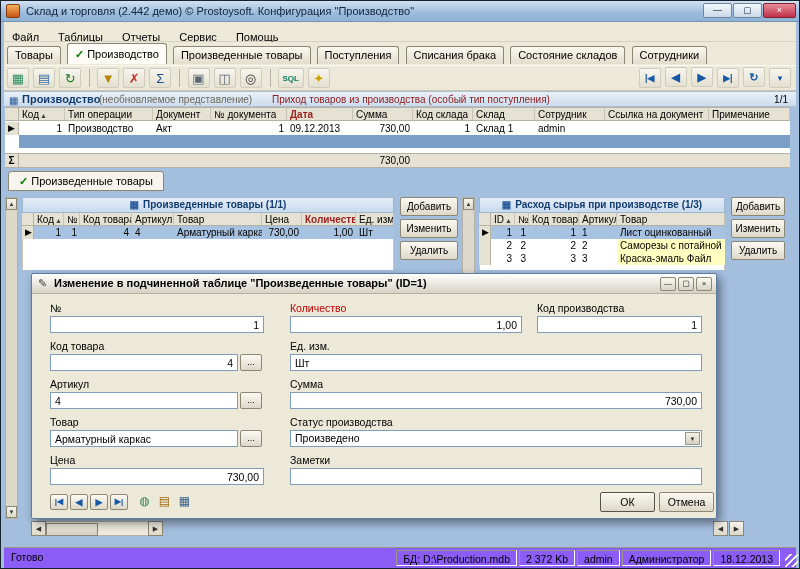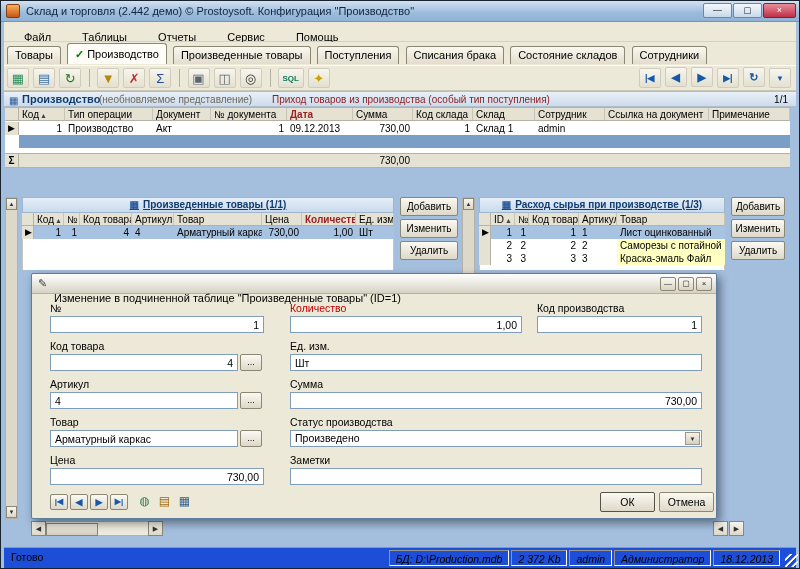--- a/index.html
+++ b/index.html
@@ -12,21 +12,21 @@
   .ra { text-align:right; }
   
   #titlebar { top:0; left:0; right:0; height:21px; background:linear-gradient(#d3e1f2,#9bbbdc 60%,#8fb2d6); border-bottom:1px solid #7793b1; }
   #appicon { left:5px; top:3px; width:14px; height:14px; background:linear-gradient(#f5b25a,#c85415); border:1px solid #8a3c10; border-radius:2px; }
   #title { left:25px; top:0; height:21px; line-height:21px; color:#10243c; }
   #winbtns { right:3px; top:2px; display:flex; gap:1px; }
   .wbtn { width:29px; height:15px; border:1px solid #6e87a0; border-radius:2px; background:linear-gradient(#f4f8fc,#c9d8e8); font-size:9px; line-height:13px; text-align:center; color:#123; }
   .wbtn.close { width:33px; background:linear-gradient(#ea8d99,#bf3048); color:#fff; border-color:#7e2430; }
   
   #menubar { top:21px; height:20px; background:#ece9d8; border-bottom:1px solid #d6d2c2; }
-  .mitem { display:inline-block; padding:9px 8px 0 8px; height:20px;margin-left:12px; }
+  .mitem { display:inline-block; padding:9px 8px 0 8px; height:20px; }
   
   #tabbar { top:41px; height:23px; background:#ece9d8; }
   .tab { display:inline-block; margin:3px 0 0 3px; padding:2px 7px 3px 7px; border:1px solid #8a8775; border-bottom:none; border-radius:3px 3px 0 0; background:linear-gradient(#faf8f0,#e2ddcc); vertical-align:bottom; }
   .tab.active { background:#fdfcf6; margin-top:1px; padding-top:4px; }
   .chk { color:#008000; font-weight:bold; margin-right:3px; }
   
   #toolbar { top:64px; height:26px; background:#ece9d8; border-top:1px solid #fbfaf4; border-bottom:1px solid #c9c5b4; padding:2px 3px; }
   .tbtn { display:inline-flex; width:22px; height:20px; align-items:center; justify-content:center; border:1px solid #cfccbd; border-radius:2px; background:linear-gradient(#f7f5ee,#e4e0d0); font-size:13px; margin-right:1px; vertical-align:top; }
   .tbtn.sql { font-size:8px; font-weight:bold; width:26px; }
   .tsep { display:inline-block; width:1px; height:18px; background:#b5b1a4; margin:1px 4px; vertical-align:top; }
@@ -50,56 +50,56 @@
   #tblhead { top:106px; height:14px; background:#e5e1d3; border-top:1px solid #b5b1a4; border-bottom:1px solid #b5b1a4; }
   #tblrow { top:121px; height:13px; background:#fff; }
   #selrow { top:134px; height:13px; background:#7b9ec7; }
   #sumrow { top:152px; height:15px; background:#e5e1d3; border-top:1px solid #b5b1a4; border-bottom:1px solid #b5b1a4; }
   
   #subtab { left:7px; top:170px; height:20px; padding:3px 10px; border:1px solid #8a8775; border-radius:3px 3px 0 0; background:#f6f4ec; }
   
   .vscroll { top:196px; width:13px; height:322px; background:#dcd8ca; border:1px solid #b5b1a4; }
   .sbtn { width:11px; height:12px; background:linear-gradient(#f7f5ee,#ddd8c8); border:1px solid #8a8775; font-size:6px; text-align:center; line-height:11px; color:#333; }
   .sbtn.bot { position:absolute; bottom:0; }
-  .phead { top:196px; height:16px; background:linear-gradient(#e6eef7,#c8daee); border:1px solid #9fb6cf; font-size:10px; line-height:14px; text-align:center; color:#123c6e; font-weight:bold;text-decoration:underline; }
+  .phead { top:196px; height:16px; background:linear-gradient(#e6eef7,#c8daee); border:1px solid #9fb6cf; font-size:10px; line-height:14px; text-align:center; color:#123c6e; font-weight:bold; }
   .pbg { top:212px; height:57px; background:#fff; border-left:1px solid #c8c4b6; border-right:1px solid #c8c4b6; }
   .pcolh { top:212px; height:13px; background:#e5e1d3; border-bottom:1px solid #b5b1a4; }
   .prow1 { top:225px; height:13px; }
   .prow2 { top:238px; height:13px; }
   .prow3 { top:251px; height:13px; }
   .sel { background:#a8c3e2; }
   .yl { background:#ffffc2; }
   .pbtn { width:58px; height:19px; margin-bottom:3px; background:linear-gradient(#fbf9f2,#ddd8c8); border:1px solid #8a8775; border-radius:2px; font-size:10px; text-align:center; line-height:17px; }
   
   #dialog { left:30px; top:272px; width:686px; height:246px; background:#ece9d8; border:1px solid #5b7da0; border-radius:2px; box-shadow:3px 4px 10px rgba(0,0,0,.45); z-index:20; }
   #dlgtitle { left:0; right:0; top:0; height:20px; background:linear-gradient(#ffffff,#d6d2c4); border-bottom:1px solid #b5b1a4; border-radius:2px 2px 0 0; }
   #dlgicon { left:6px; top:3px; font-size:11px; color:#444; }
-  #dlgtext { left:22px; top:15px; line-height:19px; font-weight:normal; font-size:11px; }
+  #dlgtext { left:22px; top:0; line-height:19px; font-weight:bold; font-size:11px; }
   #dlgbtns { right:4px; top:3px; display:flex; gap:2px; }
   .dbtn { width:16px; height:14px; background:linear-gradient(#fbf9f2,#d8d3c3); border:1px solid #8a8775; border-radius:2px; font-size:8px; line-height:12px; text-align:center; color:#222; }
   .dlbl { font-size:10.5px; position:absolute; }
   .dlbl.red { color:#c00000; }
   .fld { position:absolute; height:17px; background:#fff; border:1px solid #7f9db9; font-family:"Liberation Sans",sans-serif; font-size:10.5px; padding:0 4px; }
   input.fld { outline:none; }
   .dots { position:absolute; width:22px; height:17px; background:linear-gradient(#fbf9f2,#ddd8c8); border:1px solid #8a8775; border-radius:2px; font-size:9px; text-align:center; line-height:14px; }
   .ddwrap { position:absolute; height:17px; background:#fff; border:1px solid #7f9db9; font-size:10.5px; line-height:15px; padding:0 4px; }
   .ddarr { position:absolute; right:1px; top:1px; width:15px; height:13px; background:linear-gradient(#f4f1e8,#d6d1c0); border:1px solid #9a968a; font-size:6px; text-align:center; line-height:12px; color:#333; }
   .navbtn { position:absolute; width:18px; height:16px; background:linear-gradient(#fbf9f2,#ddd8c8); border:1px solid #8a8775; border-radius:2px; color:#1558a8; font-weight:bold; font-size:9px; text-align:center; line-height:14px; }
   .miniic { position:absolute; width:17px; height:16px; font-size:12px; text-align:center; line-height:15px; }
   .okbtn { position:absolute; width:55px; height:20px; background:linear-gradient(#fbf9f2,#ddd8c8); border:1px solid #55534a; border-radius:2px; font-size:10.5px; text-align:center; line-height:18px; }
   .okbtn.cancel { border-color:#8a8775; }
   
   .hfrag { top:520px; height:15px; }
   .harr { position:absolute; width:15px; height:15px; background:linear-gradient(#f7f5ee,#ddd8c8); border:1px solid #8a8775; font-size:7px; text-align:center; line-height:13px; color:#333; }
   .htrack { position:absolute; height:15px; background:#eeeade; border-top:1px solid #b5b1a4; border-bottom:1px solid #b5b1a4; }
   .hthumb { position:absolute; height:13px; top:1px; background:linear-gradient(#f2efe6,#d3cebd); border:1px solid #8a8775; }
   
-  #statusbar { top:546px; height:21px; background:#1d4ed8; border-top:1px solid #9a968a; }
+  #statusbar { top:546px; height:21px; background:#8b5cf6; border-top:1px solid #9a968a; }
   #status-ready { left:7px; top:3px; font-size:10.5px; }
-  #segments { right:16px; top:2px; display:flex; gap:2px;font-style:italic; }
+  #segments { right:16px; top:2px; display:flex; gap:2px; }
   .seg { height:16px; padding:2px 6px; font-size:10.5px; border:1px solid; border-color:#9a968a #fff #fff #9a968a; white-space:nowrap; }
   #grip { right:1px; bottom:1px; width:13px; height:13px; background:repeating-linear-gradient(135deg, transparent 0 3px, #b5b1a4 3px 4px, #fff 4px 5px); }
 </style>
 </head>
 <body>
 
 <div id="app">
 
   <div id="titlebar" class="abs">
     <div id="appicon" class="abs"></div>
@@ -191,20 +191,23 @@
     <div class="dc" style="width:104px"></div>
     <div class="dc" style="flex:1"></div>
   </div>
   <div id="selrow" class="abs" style="left:18px;width:771px;"></div>
   <div id="sumrow" class="abs trow" style="left:4px;width:785px;">
     <div class="dc gut" style="width:14px;font-size:10px;font-weight:bold">Σ</div>
     <div class="dc" style="width:334px"></div>
     <div class="dc ra" style="width:60px">730,00</div>
   </div>
 
+  <div id="subtab" class="abs">
+    <span class="chk">✓</span><span>Произведенные товары</span>
+  </div>
 
   <div class="vscroll abs" style="left:4px">
     <div class="sbtn">▲</div>
     <div class="sbtn bot">▼</div>
   </div>
 
   <div class="phead abs" style="left:21px;width:372px;">
     <span style="color:#2a5a9a;margin-right:4px">▦</span><span>Произведенные товары (1/1)</span>
   </div>
   <div class="pbg abs" style="left:21px;width:372px;"></div>

